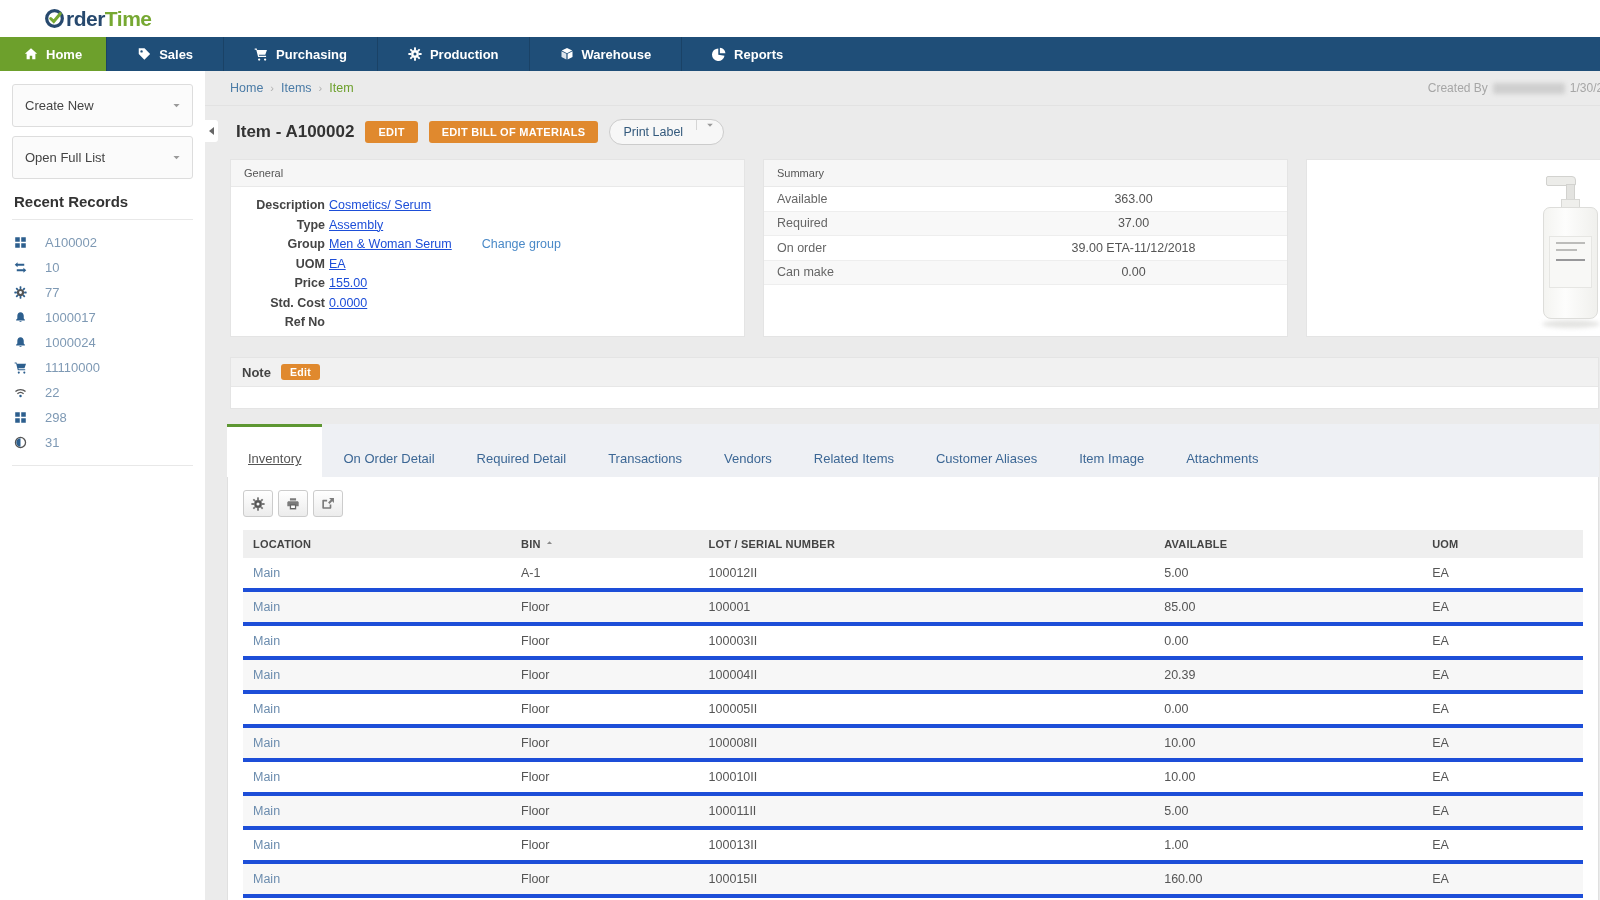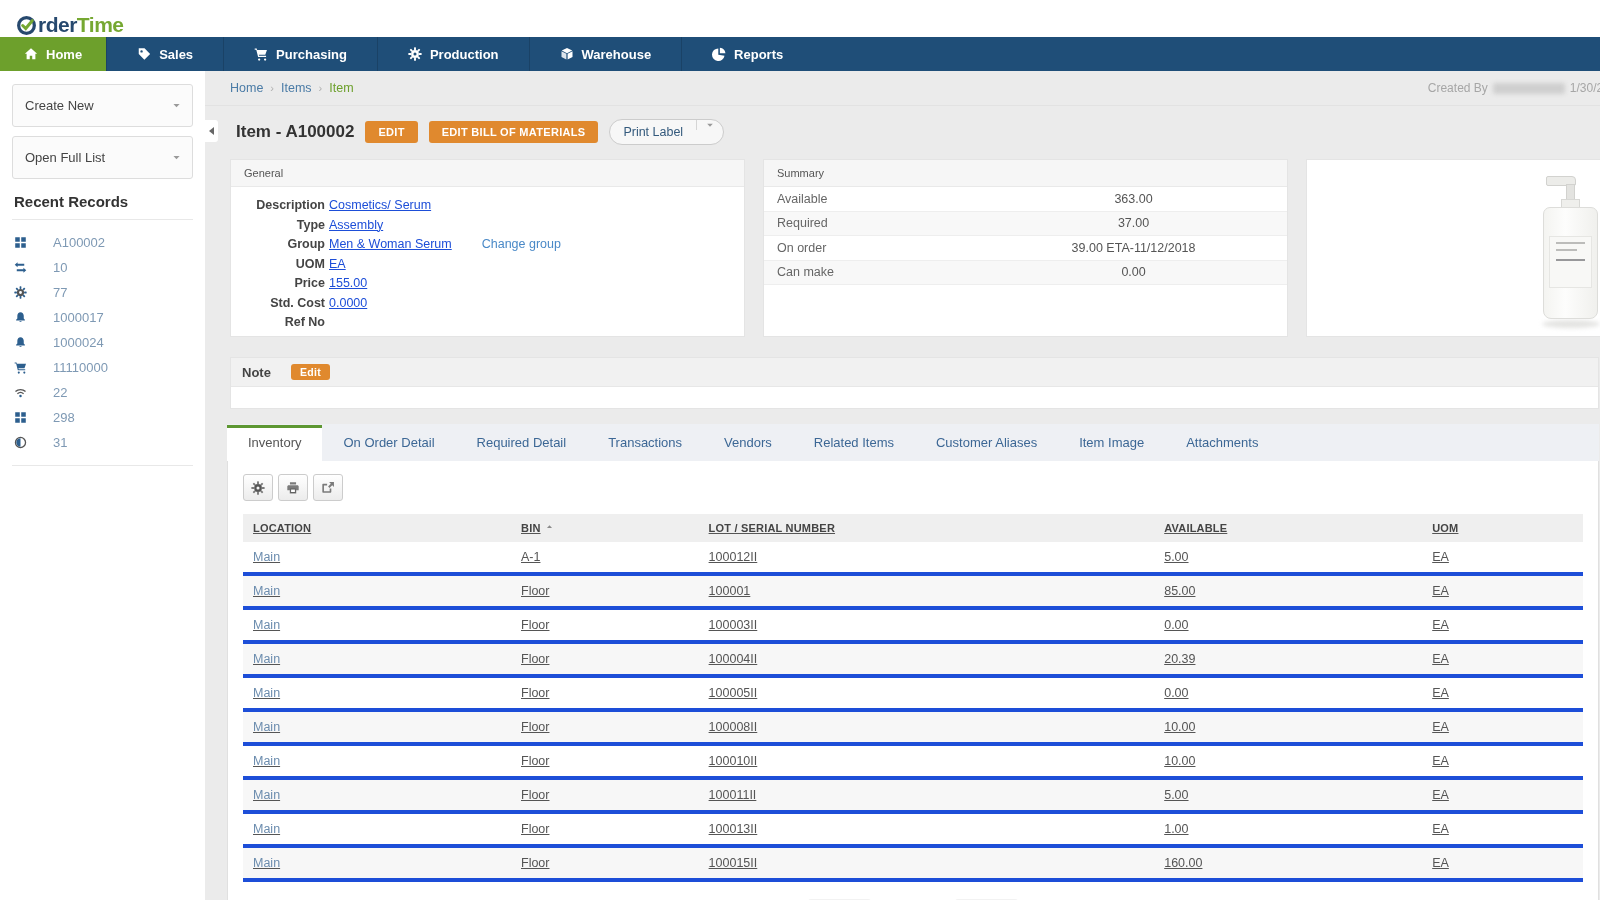--- a/index.html
+++ b/index.html
@@ -1,20 +1,20 @@
 <!DOCTYPE html>
 <html><head>
 <meta charset="utf-8">
 <style>
   * { box-sizing: border-box; margin: 0; padding: 0; }
   html,body { width:1600px; height:900px; overflow:hidden; }
   body { font-family:"Liberation Sans","DejaVu Sans",sans-serif; background:#fff; color:#555; }
 
   
-  .topbar { height:37px; background:#fff; display:flex; align-items:flex-end; padding-left:16px; }
+  .topbar { height:37px; background:#fff; display:flex; align-items:center; padding-left:16px;margin-left:28px; }
   .logo { display:flex; align-items:center; font-size:21px; font-weight:bold; letter-spacing:-0.5px; cursor:pointer; }
   .logo svg { width:21px; height:21px; margin-right:1px; }
   .logo .p1 { color:#27496e; }
   .logo .p2 { color:#76a832; }
 
   
   .nav { height:34px; background:#1f4e78; display:flex; }
   .nav-item { display:flex; align-items:center; gap:8px; padding:0 30px; color:#fff; font-size:13px; font-weight:bold; cursor:pointer; border-left:1px solid rgba(0,0,0,0.15); }
   .nav-item:first-child { border-left:none; padding:0 24px; }
   .nav-item.active { background:#6da02c; }
@@ -23,21 +23,21 @@
   
   .shell { display:flex; height:829px; }
   .sidebar { width:205px; background:#fff; flex-shrink:0; padding:13px 12px 0 12px; position:relative; }
   .main { flex:1; background:#ebebeb; position:relative; }
 
   
   .side-btn { display:flex; align-items:center; justify-content:space-between; background:#fbfbfb; border:1px solid #ddd; border-radius:3px; height:43px; padding:0 10px 0 12px; font-size:13px; color:#444; margin-bottom:9px; cursor:pointer; }
   .side-btn svg { width:11px; height:11px; fill:#9a9a9a; }
   .recent-title { font-size:15px; font-weight:bold; color:#333; margin:14px 0 9px 2px; }
   .side-divider { border:none; border-top:1px solid #e8e8e8; margin:0 0 10px 0; }
-  .record { display:flex; align-items:center; gap:26px; padding:5px 2px; cursor:pointer; }
+  .record { display:flex; align-items:center; gap:18px; padding:5px 2px; cursor:pointer; }
   .record svg { width:13px; height:13px; fill:#2d5f8e; flex-shrink:0; }
   .record span { font-size:13px; color:#7e99b4; }
 
   
   .crumb-row { position:relative; height:35px; display:flex; align-items:center; padding-left:25px; border-bottom:1px solid #e2e2e2; }
   .crumb { display:flex; align-items:center; gap:7px; font-size:12.5px; }
   .crumb a { color:#4a7ba6; text-decoration:none; cursor:pointer; }
   .crumb .sep { color:#b0b0b0; font-size:11px; }
   .crumb .current { color:#6da02c; }
   .created-by { position:absolute; right:-28px; top:10px; font-size:12px; color:#a6a6a6; white-space:nowrap; display:flex; align-items:center; gap:5px; }
@@ -80,36 +80,36 @@
   .neck { position:absolute; left:19px; top:29px; width:19px; height:9px; background:#efefec; border:1px solid #d8d8d5; }
   .bottle-body { position:absolute; left:1px; top:37px; width:55px; height:112px; background:linear-gradient(90deg,#f4f4f1,#fdfdfc 40%,#f0f0ed); border:1px solid #ddddda; border-radius:7px 7px 8px 8px; }
   .bottle-label { position:absolute; left:5px; right:5px; top:28px; height:52px; background:#f8f8f6; border:1px solid #e6e6e3; }
   .bottle-label i { display:block; height:2px; background:#bcbcba; margin:5px 6px 0; filter:blur(.4px); }
   .bottle-label i:nth-child(2) { margin-right:14px; }
   .bottle-label i:nth-child(3) { background:#98989a; margin-top:8px; }
   .bottle-shadow { position:absolute; left:0; top:150px; width:58px; height:8px; background:#e4e4e2; border-radius:50%; filter:blur(2px); }
 
   
   .note { margin:20px 12px 0 25px; border:1px solid #e4e4e4; background:#fff; }
-  .note-hd { background:#f1f1f1; padding:6px 11px; display:flex; align-items:center; gap:20px; border-bottom:1px solid #e7e7e7; }
+  .note-hd { background:#f1f1f1; padding:6px 11px; display:flex; align-items:center; gap:10px; border-bottom:1px solid #e7e7e7; }
   .note-hd .t { font-size:13px; color:#444; font-weight:bold; }
   .note-hd .btn-orange { font-size:10.5px; padding:2px 9px; }
   .note-body { height:21px; }
 
   
   .tabstrip { display:flex; margin:15px 12px 0 22px; background:#eef0f4; align-items:flex-end; }
   .tab { padding:11px 21px; font-size:13px; color:#3c6795; cursor:pointer; }
-  .tab.active { background:#fff; border-top:3px solid #5d9732; padding-top:7px; color:#555; }
+  .tab.active { background:#fff; border-top:3px solid #5d9732; padding-top:24px; color:#555;text-decoration:underline; }
 
   .tab-panel { background:#fff; border:1px solid #e0e0e0; border-top:none; margin:0 12px 0 22px; padding:13px 15px 6px; }
   .toolbar { display:flex; gap:5px; }
   .tool-btn { width:30px; height:27px; border:1px solid #ccc; border-radius:3px; background:linear-gradient(#fff,#ececec); display:flex; align-items:center; justify-content:center; cursor:pointer; }
   .tool-btn svg { width:14px; height:14px; fill:#7b7b7b; }
 
-  table.inv { width:100%; border-collapse:collapse; margin-top:13px;text-decoration:underline; }
+  table.inv { width:100%; border-collapse:collapse; margin-top:13px; }
   table.inv th { background:#efefef; font-size:11px; color:#444; text-align:left; padding:8px 10px; letter-spacing:.2px; cursor:pointer; }
   table.inv th svg { width:9px; height:9px; fill:#8a8a8a; margin-left:4px; vertical-align:1px; }
   table.inv td { font-size:12.5px; color:#555; padding:8px 10px; border-bottom:4px solid #1d4ed8; }
   table.inv tr:nth-child(even) td { background:#f7f7f7; }
   td .loc-link { color:#6b8cae; cursor:pointer; }
   .col-loc{width:20%} .col-bin{width:14%} .col-lot{width:34%} .col-av{width:20%} .col-uom{width:12%}
 
   
   .pager { display:flex; align-items:center; justify-content:center; gap:9px; margin:17px 0 12px; }
   .pg-btn { background:#f2f2f2; border:none; border-radius:3px; padding:7px 13px; font-size:12.5px; color:#8a8a8a; cursor:pointer; display:flex; gap:7px; align-items:center; }

